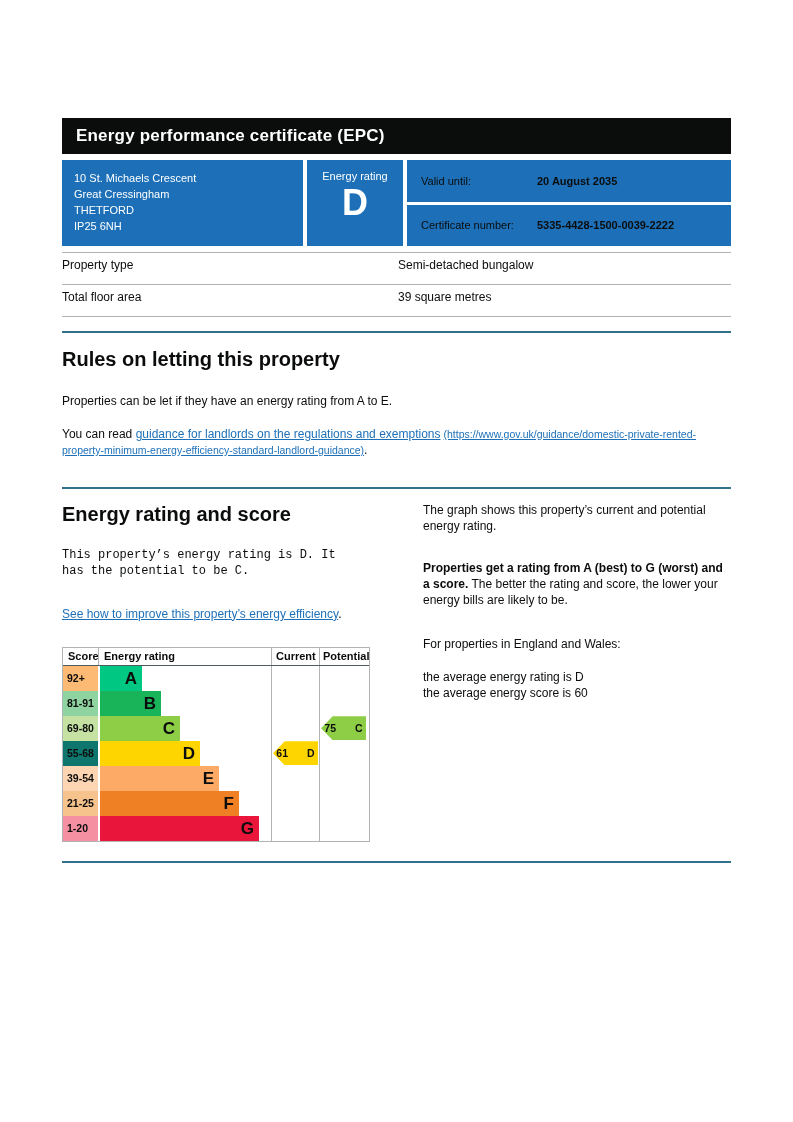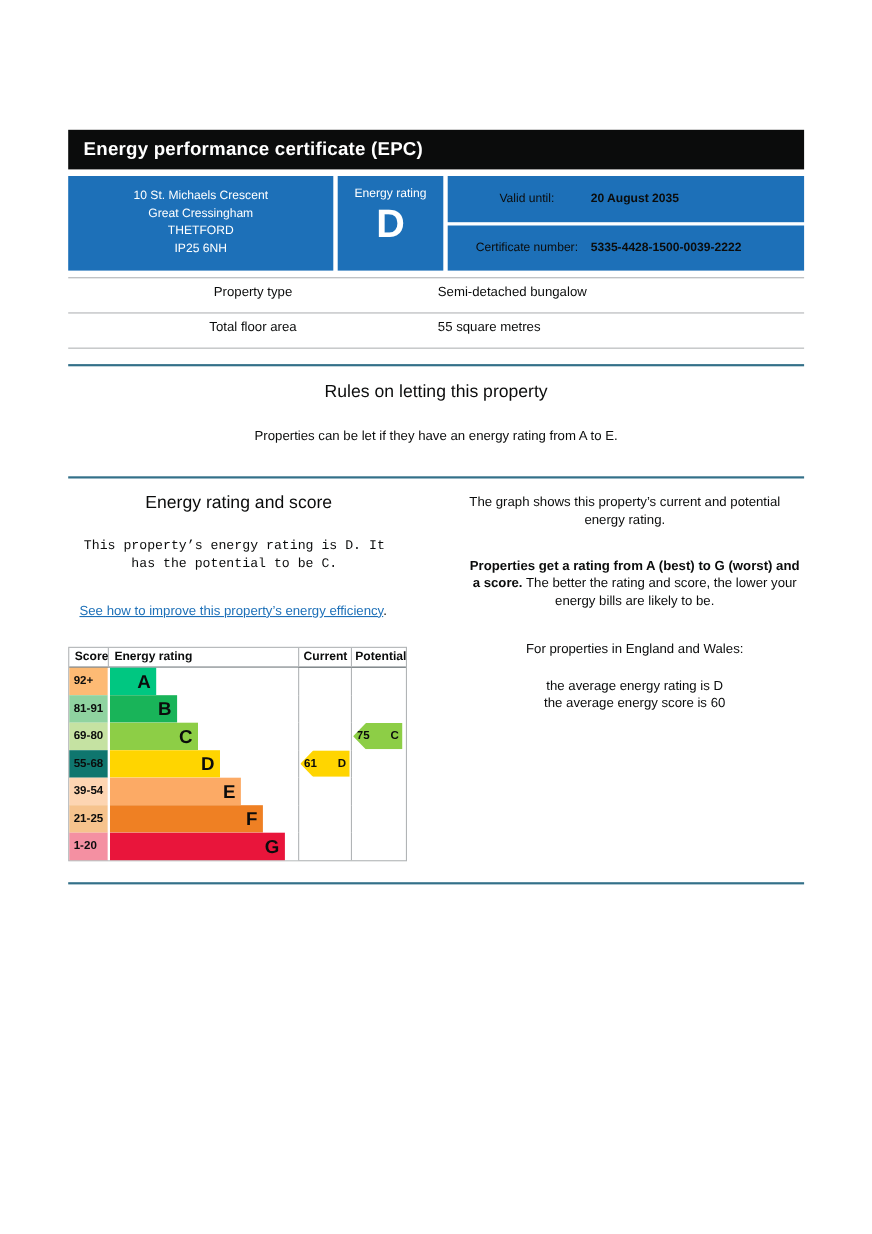--- a/index.html
+++ b/index.html
@@ -1,18 +1,18 @@
 <!DOCTYPE html>
 <html><head>
 <meta charset="utf-8">
 <style>
   * { margin:0; padding:0; box-sizing:border-box; }
   html,body { background:#ffffff; }
   body { font-family:"Liberation Sans","DejaVu Sans",sans-serif; color:#0b0c0c; }
-  .page { position:relative; width:793px; height:1060px; background:#fff; overflow:hidden;text-align:center; }
+  .page { position:relative; width:793px; height:1060px; background:#fff; overflow:hidden; }
   .content { position:absolute; left:62px; top:118px; width:669px; }
 
   
   .header-bar { background:#0b0c0c; height:36px; display:flex; align-items:center; padding-left:14px; }
   .header-bar h1 { color:#fff; font-size:17px; font-weight:bold; letter-spacing:0.2px; }
 
   
   .summary-panel { display:flex; gap:4px; margin-top:6px; height:86px; }
   .panel-cell { background:#1d70b8; color:#fff; }
   .address-cell { flex:0 0 241px; padding:11px 12px; font-size:11px; line-height:1.45; }
@@ -25,21 +25,21 @@
   .meta-row .meta-value { font-weight:bold; }
 
   
   .prop-table { margin-top:6px; border-top:1px solid #b1b4b6; }
   .prop-row { display:flex; border-bottom:1px solid #b1b4b6; padding:5px 0 12px 0; font-size:12px; }
   .prop-row .p-label { width:336px; }
 
   .blue-rule { border:none; border-top:2px solid #337089; margin-top:14px; }
 
   
-  .section-heading { font-size:16px; font-weight:normal; margin-top:15px; }
+  .section-heading { font-size:20px; font-weight:bold; margin-top:15px; }
   .body-text { font-size:12px; line-height:1.33; }
   .rules-p1 { margin-top:23px; }
   .rules-p2 { margin-top:17px; width:660px; }
   a.doc-link { color:#1d70b8; text-decoration:underline; }
   .link-url { font-size:10.5px; margin-left:3px; }
 
   
   .rating-cols { display:flex; margin-top:14px; }
   .col-left { width:310px; }
   .col-right { width:308px; margin-left:51px; }
@@ -105,28 +105,29 @@
       </div>
     </div>
 
     <div class="prop-table">
       <div class="prop-row">
         <span class="p-label">Property type</span>
         <span class="p-value">Semi-detached bungalow</span>
       </div>
       <div class="prop-row">
         <span class="p-label">Total floor area</span>
-        <span class="p-value">55 square metres</span>
+        <span class="p-value">39 square metres</span>
       </div>
     </div>
 
     <hr class="blue-rule">
 
     <h2 class="section-heading">Rules on letting this property</h2>
     <p class="body-text rules-p1">Properties can be let if they have an energy rating from A to E.</p>
+    <p class="body-text rules-p2"><span>You can read </span><a href="#" class="doc-link"><span>guidance for landlords on the regulations and exemptions</span><span class="link-url">(https://www.gov.uk/guidance/domestic-private-rented-property-minimum-energy-efficiency-standard-landlord-guidance)</span></a><span>.</span></p>
 
     <hr class="blue-rule" style="margin-top:28px;">
 
     <div class="rating-cols">
       <div class="col-left">
         <h2 class="section-heading" style="margin-top:0;">Energy rating and score</h2>
         <p class="body-text intro">This property’s energy rating is D. It has the potential to be C.</p>
         <p class="body-text improve-link-p"><a href="#" class="doc-link">See how to improve this property’s energy efficiency</a><span>.</span></p>
 
         <div class="epc-graph">

